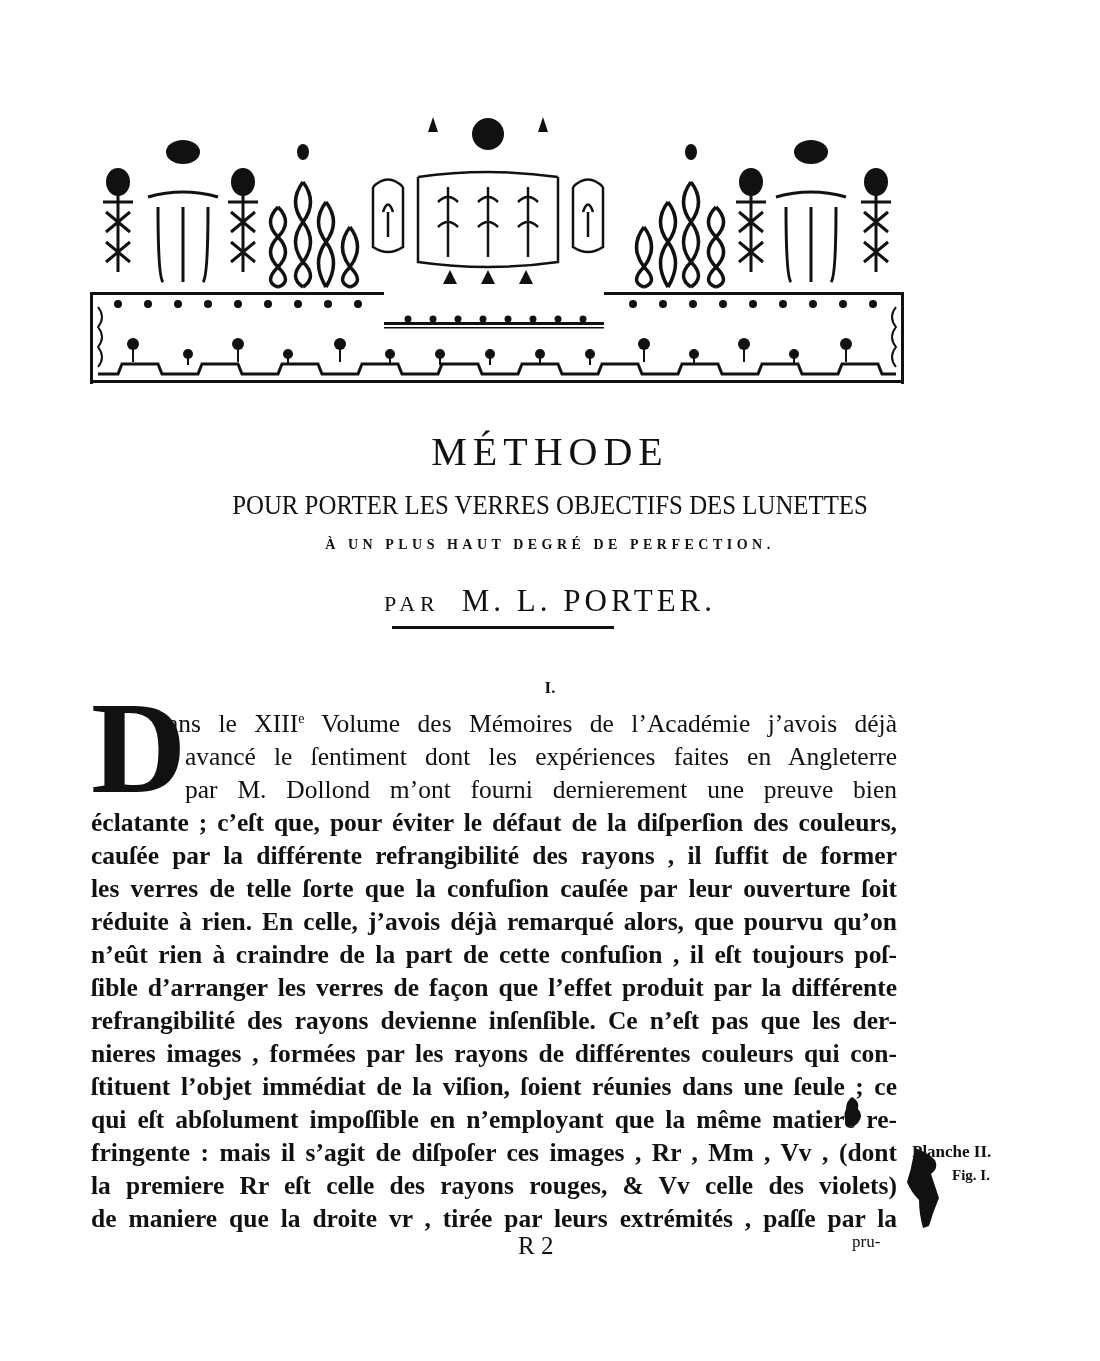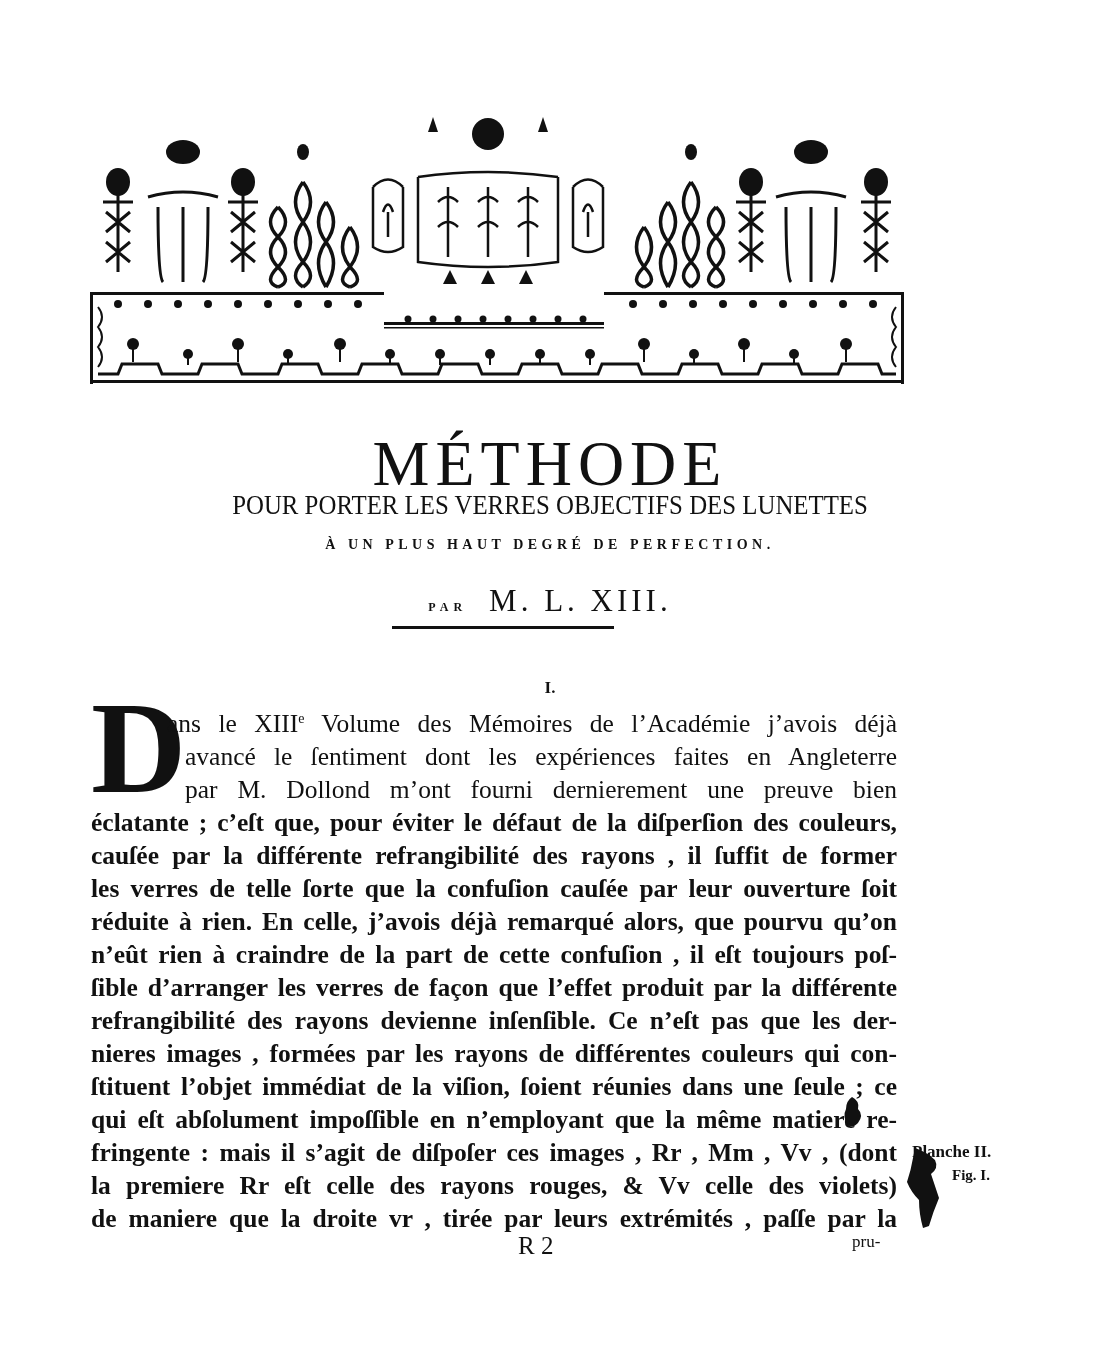--- a/index.html
+++ b/index.html
@@ -3,35 +3,35 @@
   <meta charset="utf-8">
   <style>
     html, body { margin: 0; padding: 0; background: #ffffff; }
     body {
       width: 1100px; height: 1361px; position: relative; overflow: hidden;
       font-family: "Liberation Serif", "DejaVu Serif", serif; color: #111;
     }
     .ornament { position: absolute; left: 88px; top: 112px; width: 818px; height: 275px; }
     .title {
       position: absolute; left: 0; width: 1100px; top: 432px; text-align: center;
-      font-size: 64px; letter-spacing: 6px; font-weight: normal; line-height: 1;
+      font-size: 40px; letter-spacing: 6px; font-weight: normal; line-height: 1;
     }
     .subtitle {
       position: absolute; left: 0; width: 1100px; top: 492px; text-align: center;
       font-size: 27px; letter-spacing: 0px; line-height: 1; transform: scaleX(0.92);
     }
     .subtitle2 {
       position: absolute; left: 0; width: 1100px; top: 538px; text-align: center;
       font-size: 14px; letter-spacing: 4.5px; font-weight: bold; line-height: 1;
     }
     .author {
       position: absolute; left: 0; width: 1100px; top: 585px; text-align: center;
       font-size: 31px; letter-spacing: 4px; line-height: 1;
     }
-    .author .par { font-size: 12px; font-weight: bold; letter-spacing: 5px; margin-right: 22px; margin-top: 32px; }
+    .author .par { font-size: 22px; font-weight: normal; letter-spacing: 5px; margin-right: 22px; margin-top: 32px; }
     .rule {
       position: absolute; left: 392px; top: 626px; width: 222px; height: 3px; background: #111;
     }
     .section-num {
       position: absolute; left: 0; width: 1100px; top: 679px; text-align: center;
       font-size: 17px; font-weight: bold; line-height: 1;
     }
     .dropcap {
       position: absolute; left: 91px; top: 694px; font-size: 132px; font-weight: bold;
       line-height: 0.82; font-family: "Liberation Serif", "DejaVu Serif", serif;
@@ -230,21 +230,21 @@
       <ellipse cx="723" cy="40" rx="17" ry="12"></ellipse>
       <ellipse cx="788" cy="70" rx="12" ry="14"></ellipse>
     </g>
   </g>
 </svg>
 
 <div class="title">MÉTHODE</div>
 <div class="subtitle">POUR PORTER LES VERRES OBJECTIFS DES LUNETTES</div>
 <div class="subtitle2">À UN PLUS HAUT DEGRÉ DE PERFECTION.</div>
 <div class="author">
-  <span class="par">PAR</span><span>M. L. XIII.</span>
+  <span class="par">PAR</span><span>M. L. PORTER.</span>
 </div>
 <div class="rule"></div>
 
 <div class="section-num">I.</div>
 
 <div class="dropcap">D</div>
 
 <div class="line ml-1" style="top:711px"><span>ans le XIII</span><span class="sup">e</span><span> Volume des Mémoires de l’Académie j’avois déjà</span></div>
 <div class="line ml-2" style="top:744px">avancé le ſentiment dont les expériences faites en Angleterre</div>
 <div class="line ml-3" style="top:777px">par M. Dollond m’ont fourni dernierement une preuve bien</div>

